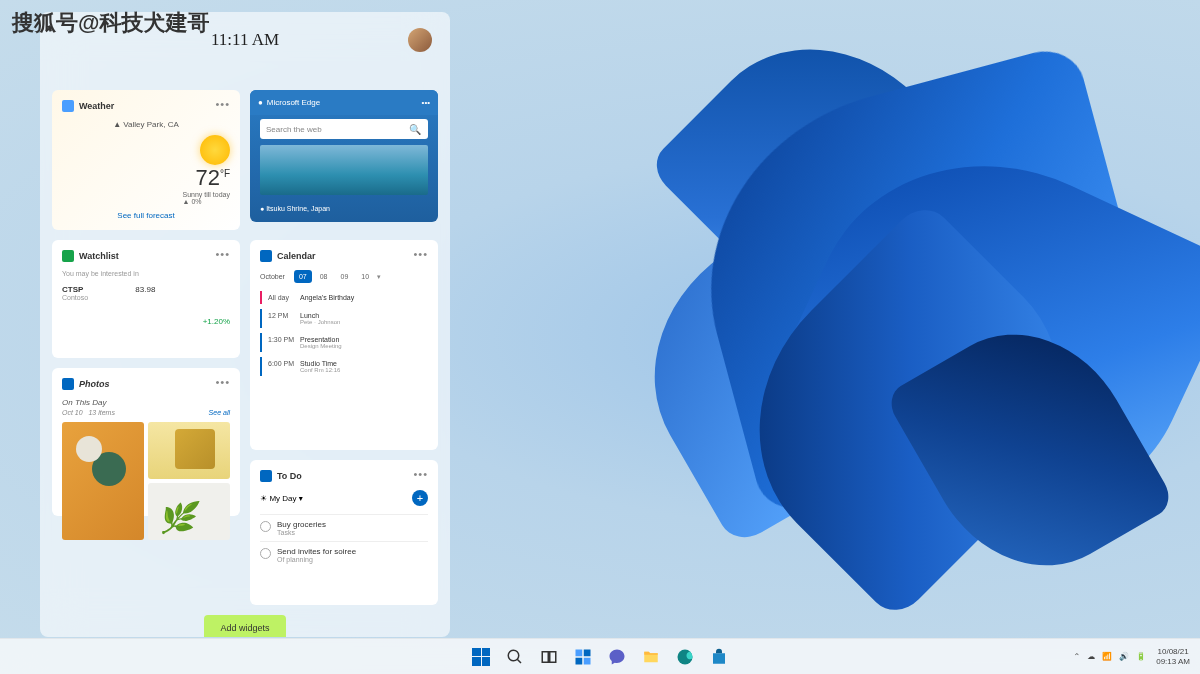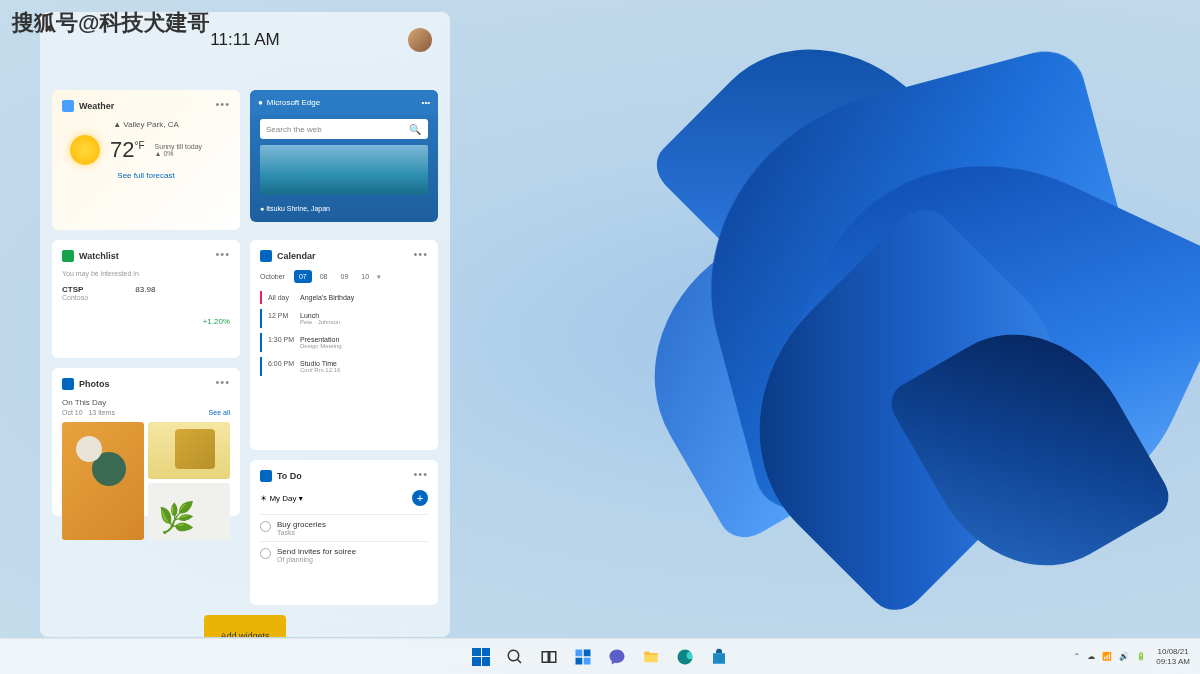--- a/index.html
+++ b/index.html
@@ -12,33 +12,33 @@
 .p2 { width: 380px; height: 340px; background: linear-gradient(135deg, #0845a8 0%, #2d7ee8 60%, #6bb5ff 100%); top: 120px; right: 60px; transform: rotate(25deg); }
 .p3 { width: 320px; height: 280px; background: linear-gradient(135deg, #052d6e 0%, #1a5ec4 50%, #3d8ff2 100%); top: 220px; right: 180px; transform: rotate(-45deg); }
 .p4 { width: 280px; height: 240px; background: linear-gradient(135deg, #0a4a9e 0%, #2870d4 60%, #5aa8ff 100%); top: 10px; right: 280px; transform: rotate(45deg); }
 .p5 { width: 240px; height: 200px; background: linear-gradient(135deg, #031f52 0%, #0f4291 50%, #286dc7 100%); top: 300px; right: 100px; transform: rotate(60deg); }
 .p6 { width: 300px; height: 260px; background: linear-gradient(145deg, #1a5ec4 0%, #4a9eff 70%, #8ac4ff 100%); top: 180px; right: 300px; transform: rotate(-30deg); opacity: 0.9; }
 
 .watermark { position: absolute; top: 8px; left: 12px; font-size: 22px; font-weight: 600; color: #333; z-index: 100; }
 
 .widgets-panel { position: absolute; left: 40px; top: 12px; width: 410px; height: 625px; background: rgba(255,255,255,0.6); backdrop-filter: blur(20px); border-radius: 8px; padding: 12px; overflow: hidden; }
 .panel-header { display: flex; justify-content: space-between; align-items: center; padding: 4px 6px 10px; }
-.clock { font-size: 17px; font-weight: 400; color: #222; margin-left: auto; margin-right: auto; position: absolute; left: 50%; transform: translateX(-50%); }
+.clock { font-size: 17px; font-weight: 400; color: #222; margin-left: auto; margin-right: auto; position: absolute; left: 50%; transform: translateX(-50%); font-family: Liberation Serif, serif; }
 .avatar { width: 24px; height: 24px; border-radius: 50%; background: linear-gradient(135deg, #d4a574, #8b5a3c); margin-left: auto; }
 
 .widget-grid { display: grid; grid-template-columns: 1fr 1fr; gap: 10px; margin-top: 28px; }
 .widget { background: #fff; border-radius: 6px; padding: 10px; position: relative; font-size: 9px; }
 .widget-header { display: flex; align-items: center; gap: 5px; margin-bottom: 8px; }
 .widget-icon { width: 12px; height: 12px; border-radius: 2px; }
 .widget-title { font-size: 9px; font-weight: 600; color: #333; }
 .widget-more { position: absolute; top: 8px; right: 10px; color: #888; font-size: 11px; letter-spacing: 1px; }
 
 .weather { background: linear-gradient(135deg, #fff8e8 0%, #ffffff 100%); height: 140px; }
 .weather-loc { font-size: 8px; color: #555; text-align: center; margin-bottom: 6px; }
-.weather-main { display: flex; align-items: center; gap: 10px; padding-left: 8px; }
+.weather-main { display: flex; align-items: flex-end; gap: 0; padding-left: 8px; flex-direction: column; }
 .sun { width: 30px; height: 30px; border-radius: 50%; background: radial-gradient(circle, #ffd93d, #ffb800); box-shadow: 0 0 8px rgba(255,184,0,0.5); }
 .temp { font-size: 22px; font-weight: 300; color: #333; }
 .temp sup { font-size: 10px; }
 .weather-desc { font-size: 7px; color: #666; }
 .weather-link { color: #0067c0; font-size: 8px; text-align: center; margin-top: 6px; }
 
 .bing { padding: 0; overflow: hidden; height: 132px; background: linear-gradient(180deg, #2a7bc4 0%, #1e5f9e 100%); }
 .bing-top { background: #2a7bc4; padding: 8px; color: white; font-size: 8px; display: flex; align-items: center; gap: 4px; }
 .bing-search { margin: 4px 10px; height: 20px; background: white; border-radius: 3px; display: flex; align-items: center; padding: 0 6px; }
 .bing-search-text { font-size: 8px; color: #888; flex: 1; }
@@ -60,21 +60,21 @@
 .cal-month { color: #555; margin-right: 6px; }
 .cal-day { padding: 3px 5px; border-radius: 3px; color: #666; }
 .cal-day.active { background: #0067c0; color: white; }
 .cal-event { border-left: 2px solid; padding: 3px 0 3px 6px; margin-bottom: 5px; font-size: 7px; }
 .cal-event.pink { border-color: #e91e63; }
 .cal-event.blue { border-color: #0067c0; }
 .cal-time { color: #555; display: inline-block; width: 32px; }
 .cal-title { color: #333; font-weight: 500; }
 .cal-sub { color: #999; font-size: 6px; padding-left: 32px; }
 
-.photos { height: 148px; }
+.photos { height: 148px; font-style: italic; }
 .photos-sub { font-size: 8px; color: #555; margin-bottom: 2px; }
 .photos-meta { font-size: 7px; color: #888; display: flex; justify-content: space-between; margin-bottom: 6px; }
 .photos-link { color: #0067c0; }
 .photo-grid { display: grid; grid-template-columns: 1fr 1fr; gap: 4px; height: 118px; }
 .photo { border-radius: 3px; }
 .ph1 { background: linear-gradient(135deg, #e8a23d 0%, #d4872a 100%); position: relative; }
 .ph1::before { content: ''; position: absolute; width: 34px; height: 34px; border-radius: 50%; background: #3a6b52; top: 30px; left: 30px; }
 .ph1::after { content: ''; position: absolute; width: 26px; height: 26px; border-radius: 50%; background: #e8e4d8; top: 14px; left: 14px; }
 .ph2 { background: linear-gradient(180deg, #f5e6a3 0%, #e8d47a 100%); position: relative; }
 .ph2::after { content: ''; position: absolute; width: 40px; height: 40px; background: linear-gradient(135deg, #d4a937, #b8902a); bottom: 10px; right: 15px; border-radius: 4px; }
@@ -83,21 +83,21 @@
 
 .todo { height: 145px; }
 .todo-header { display: flex; align-items: center; justify-content: space-between; font-size: 8px; margin-bottom: 8px; }
 .todo-add { width: 16px; height: 16px; border-radius: 50%; background: #0067c0; color: white; display: flex; align-items: center; justify-content: center; font-size: 11px; }
 .todo-item { display: flex; align-items: flex-start; gap: 6px; padding: 5px 0; font-size: 8px; border-top: 1px solid #eee; }
 .todo-circle { width: 11px; height: 11px; border: 1px solid #aaa; border-radius: 50%; flex-shrink: 0; margin-top: 1px; }
 .todo-text { color: #333; }
 .todo-sub { color: #999; font-size: 7px; }
 
 .add-widgets { grid-column: 1 / -1; text-align: center; }
-.add-widgets-btn { background: #eab308; border: none; border-radius: 4px; padding: 16px 16px; font-size: 9px; color: #333; cursor: pointer; }
+.add-widgets-btn { background: #bef264; border: none; border-radius: 4px; padding: 8px 16px; font-size: 9px; color: #333; cursor: pointer; }
 
 .taskbar { position: absolute; bottom: 0; left: 0; right: 0; height: 36px; background: rgba(243,246,250,0.9); backdrop-filter: blur(20px); display: flex; align-items: center; border-top: 1px solid rgba(0,0,0,0.05); }
 .taskbar-center { position: absolute; left: 50%; transform: translateX(-50%); display: flex; gap: 4px; }
 .tb-icon { width: 30px; height: 30px; display: flex; align-items: center; justify-content: center; border-radius: 4px; cursor: pointer; }
 .win-logo { width: 18px; height: 18px; display: grid; grid-template-columns: 1fr 1fr; grid-template-rows: 1fr 1fr; gap: 1px; }
 .win-logo div { background: #0067c0; }
 .tb-svg { width: 18px; height: 18px; }
 .taskbar-right { margin-left: auto; display: flex; align-items: center; gap: 10px; padding-right: 10px; font-size: 8px; color: #444; }
 .tray-icons { display: flex; gap: 7px; align-items: center; }
 .tray-datetime { text-align: center; line-height: 1.2; }

